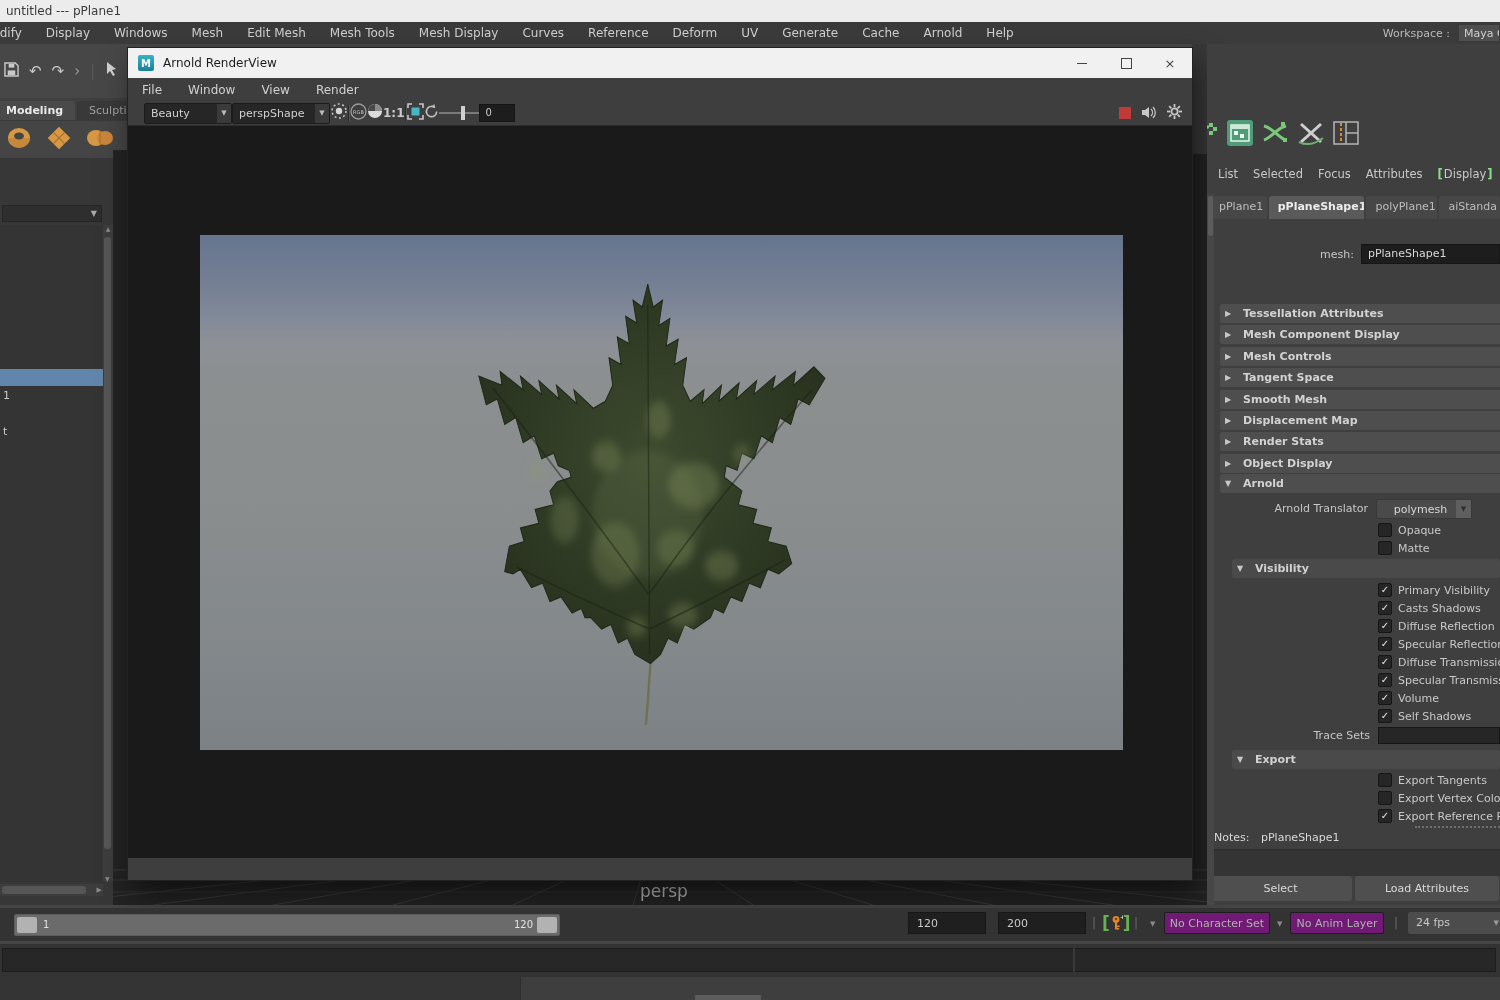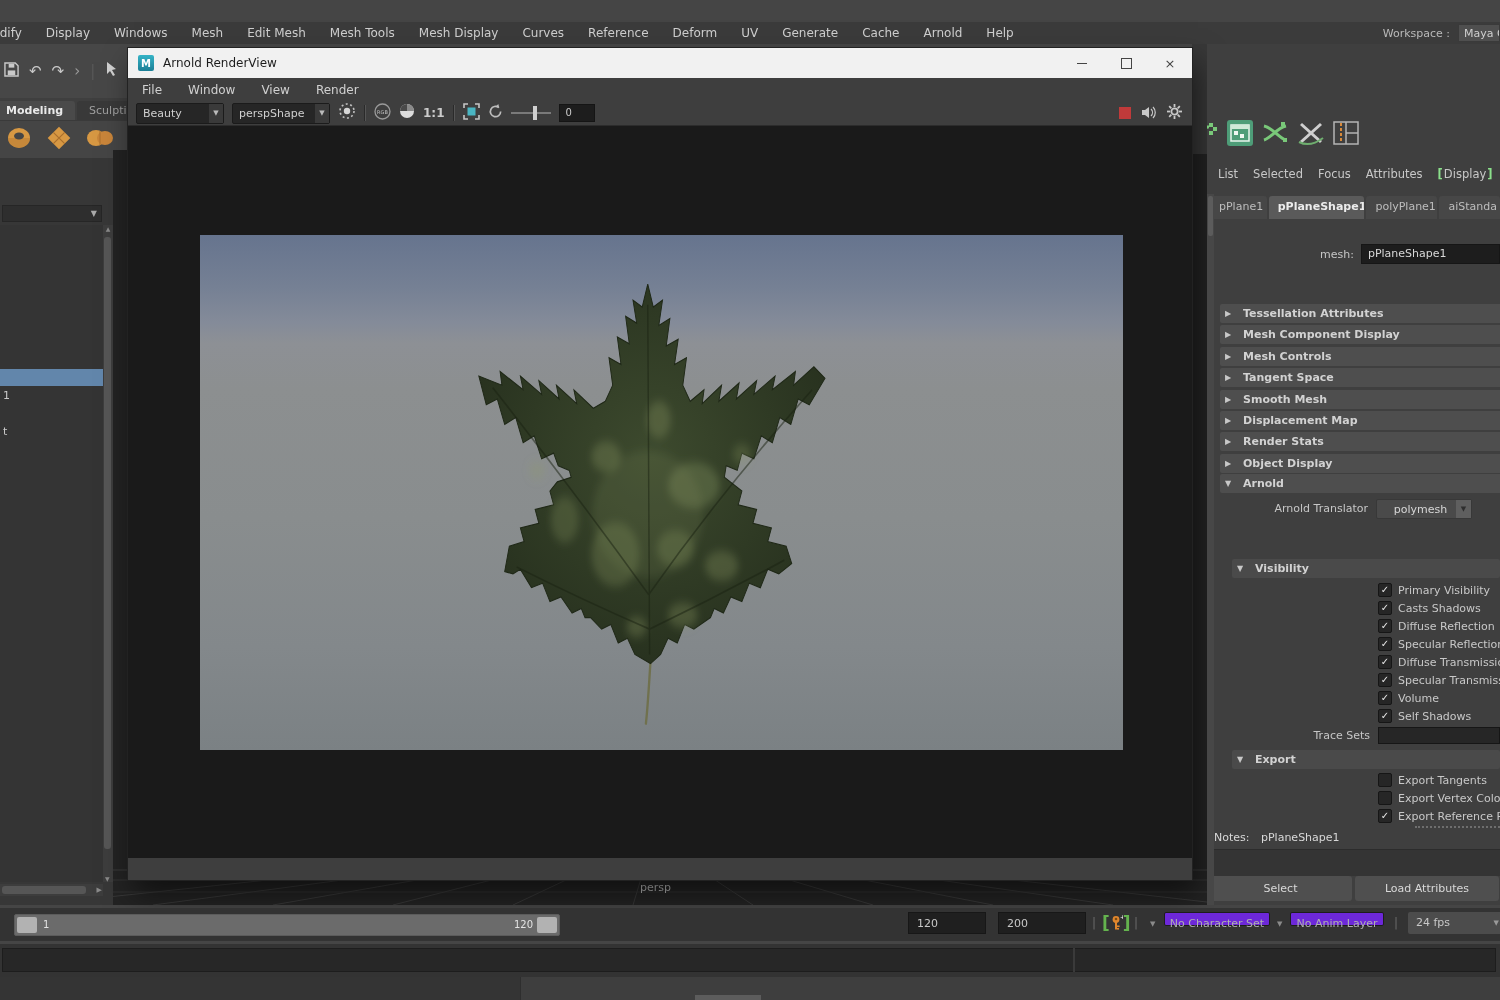--- a/index.html
+++ b/index.html
@@ -36,37 +36,37 @@
   .outl-sel{left:0;top:144px;width:103px;height:17px;background:#6286ab;}
   .outl-frags{left:3px;top:164px;}
   .outl-frag{height:16px;margin-bottom:20px;color:#c9c9c9;font-size:11px;}
   .outl-vscroll{left:103px;top:67px;width:10px;height:657px;background:#3d3d3d;color:#8a8a8a;font-size:6px;text-align:center;}
   .outl-vthumb{left:1px;top:12px;width:7px;height:612px;background:#565656;border-radius:3px;position:absolute;}
   .outl-hscroll{left:0;top:726px;width:103px;height:12px;background:#3d3d3d;}
   .outl-hthumb{position:absolute;left:2px;top:2px;width:84px;height:8px;background:#565656;border-radius:3px;}
   .outl-harrow{position:absolute;right:1px;top:2px;color:#8a8a8a;font-size:7px;}
   
   .viewport{left:113px;top:150px;width:1094px;height:755px;background:#232323;}
-  .persp-label{left:640px;top:881px;color:#b5b5b5;font-size:11px;}
+  .persp-label{left:640px;top:881px;color:#b5b5b5;font-size:17px;}
   .vp-strip{left:1192px;top:44px;width:15px;height:110px;background:#383838;}
   
   .rv{left:128px;top:48px;width:1064px;height:832px;background:#3e3e3e;
       box-shadow:0 0 0 1px #222,6px 14px 28px rgba(0,0,0,.55);}
   .rv-titlebar{left:0;top:0;width:100%;height:30px;background:#f1f1f1;display:flex;align-items:center;}
   .rv-logo{width:16px;height:16px;margin-left:10px;border-radius:2px;background:linear-gradient(#35b3c6,#1b7f96);
            color:#fff;font-size:10px;font-weight:bold;display:flex;align-items:center;justify-content:center;}
   .rv-title{color:#1c1c1c;font-size:12px;margin-left:9px;}
   .rv-controls{margin-left:auto;display:flex;height:100%;}
   .win-btn{width:44px;height:100%;display:flex;align-items:center;justify-content:center;color:#444;font-size:13px;}
   .max-box{width:9px;height:9px;border:1px solid #444;}
   .min-bar{width:10px;height:1px;background:#444;}
   .rv-menubar{left:0;top:30px;width:100%;height:23px;background:#3e3e3e;display:flex;align-items:center;padding-left:14px;box-sizing:border-box;}
   .rv-menu{color:#d0d0d0;font-size:12px;margin-right:26px;}
   .rv-toolbar{left:0;top:53px;width:100%;height:25px;background:#3e3e3e;border-bottom:1px solid #2c2c2c;
-              display:flex;align-items:center;gap:8px;padding-left:8px;box-sizing:border-box;}
+              display:flex;align-items:center;padding-left:16px;box-sizing:border-box;}
   .combo{height:19px;background:#262626;border:1px solid #1b1b1b;border-radius:2px;display:flex;align-items:center;}
   .combo-label{color:#cfcfcf;font-size:11px;padding-left:6px;flex:1;white-space:nowrap;overflow:hidden;}
   .combo-arrow{width:14px;height:100%;background:#3a3a3a;color:#bbb;font-size:7px;display:flex;align-items:center;justify-content:center;}
   .ratio{color:#ccc;font-size:12px;font-weight:bold;}
   .vpipe{width:1px;height:16px;background:#2a2a2a;border-right:1px solid #555;}
   .slider-track{width:40px;height:2px;background:#7a7a7a;position:relative;}
   .slider-handle{position:absolute;left:55%;top:-6px;width:4px;height:14px;background:#d0d0d0;}
   .exp-field{width:28px;height:16px;background:#1d1d1d;border:1px solid #151515;color:#ccc;font-size:10px;
              line-height:16px;padding-left:6px;}
   .rv-right{margin-left:auto;display:flex;align-items:center;gap:10px;padding-right:10px;}
@@ -118,39 +118,42 @@
           font-size:11px;text-align:center;line-height:25px;}
   
   .time-row{left:0;top:908px;width:1500px;height:33px;background:#333;}
   .time-track{position:absolute;left:14px;top:6px;width:546px;height:22px;background:#6b6b6b;border:1px solid #5c5c5c;border-radius:2px;box-sizing:border-box;}
   .time-handle{position:absolute;top:2px;width:20px;height:16px;background:#b2b2b2;border-radius:2px;}
   .time-num{position:absolute;top:4px;color:#e3e3e3;font-size:10px;}
   .frame-field{position:absolute;top:4px;height:22px;background:#1f1f1f;border:1px solid #171717;color:#c8c8c8;
                font-size:11px;line-height:22px;padding-left:8px;box-sizing:border-box;}
   .tl-pipe{position:absolute;top:8px;color:#6a6a6a;font-size:12px;}
   .tl-arrow{position:absolute;top:12px;color:#8a8a8a;font-size:7px;}
-  .tl-box{position:absolute;top:4px;height:14px;background:#6d28d9;border:1px solid #1d1d1d;border-radius:2px;
+  .tl-box{position:absolute;top:4px;height:22px;background:#701a75;border:1px solid #1d1d1d;border-radius:2px;
           color:#b0b0b0;font-size:11px;text-align:center;line-height:22px;box-sizing:border-box;}
   .fps-box{position:absolute;top:4px;height:22px;background:#4c4c4c;border-radius:2px;color:#c8c8c8;font-size:11px;
            line-height:22px;padding-left:8px;box-sizing:border-box;}
   .fps-arrow{position:absolute;right:6px;top:0;color:#9a9a9a;font-size:7px;line-height:22px;}
   .autokey{position:absolute;left:1102px;top:4px;display:flex;align-items:center;}
   .ak-bracket{color:#64b34e;font-size:17px;font-weight:bold;line-height:22px;}
   .range-row{left:0;top:944px;width:1500px;height:33px;background:#333;}
   .range-track{position:absolute;left:2px;top:4px;width:1494px;height:24px;background:#272727;border:1px solid #1d1d1d;box-sizing:border-box;}
   .range-div{position:absolute;left:1073px;top:4px;width:2px;height:24px;background:#3a3a3a;}
   .cmd-row{left:0;top:977px;width:1500px;height:23px;background:#3e3e3e;}
   .cmd-input{position:absolute;left:0;top:0;width:520px;height:23px;background:#343434;border-right:1px solid #2e2e2e;}
   .cmd-tab{position:absolute;left:695px;bottom:0;width:66px;height:5px;background:#5c5c5c;}
 </style>
 </head>
 <body>
 
 <div id="app">
 
+  <div class="a maya-titlebar">
+    <span>untitled  ---  pPlane1</span>
+  </div>
 
   <div class="a maya-menubar">
     <div class="menu-strip">
 
         <span class="mmenu">Modify</span>
 
         <span class="mmenu">Display</span>
 
         <span class="mmenu">Windows</span>
 
@@ -564,20 +567,33 @@
     </div>
 
     <div class="a" style="top:455px;left:0;width:100%;height:20px">
       <span class="label-right" style="width:161px;top:3px">Arnold Translator</span>
       <span class="dd" style="left:169px;top:0;width:94px">
         <span class="dd-label">polymesh</span>
         <span class="dd-arrow">▼</span>
       </span>
     </div>
 
+    <div class="a" style="top:477px;left:0;width:100%">
+
+        <div class="chk-row">
+          <span class="chk"></span>
+          <span class="chk-label">Opaque</span>
+        </div>
+
+        <div class="chk-row">
+          <span class="chk"></span>
+          <span class="chk-label">Matte</span>
+        </div>
+
+    </div>
 
     <div class="subhdr" style="top:515px">
       <span class="tri">▼</span>
       <span class="sec-label">Visibility</span>
     </div>
 
     <div class="a" style="top:537px;left:0;width:100%">
 
         <div class="chk-row">
           <span class="chk on">

